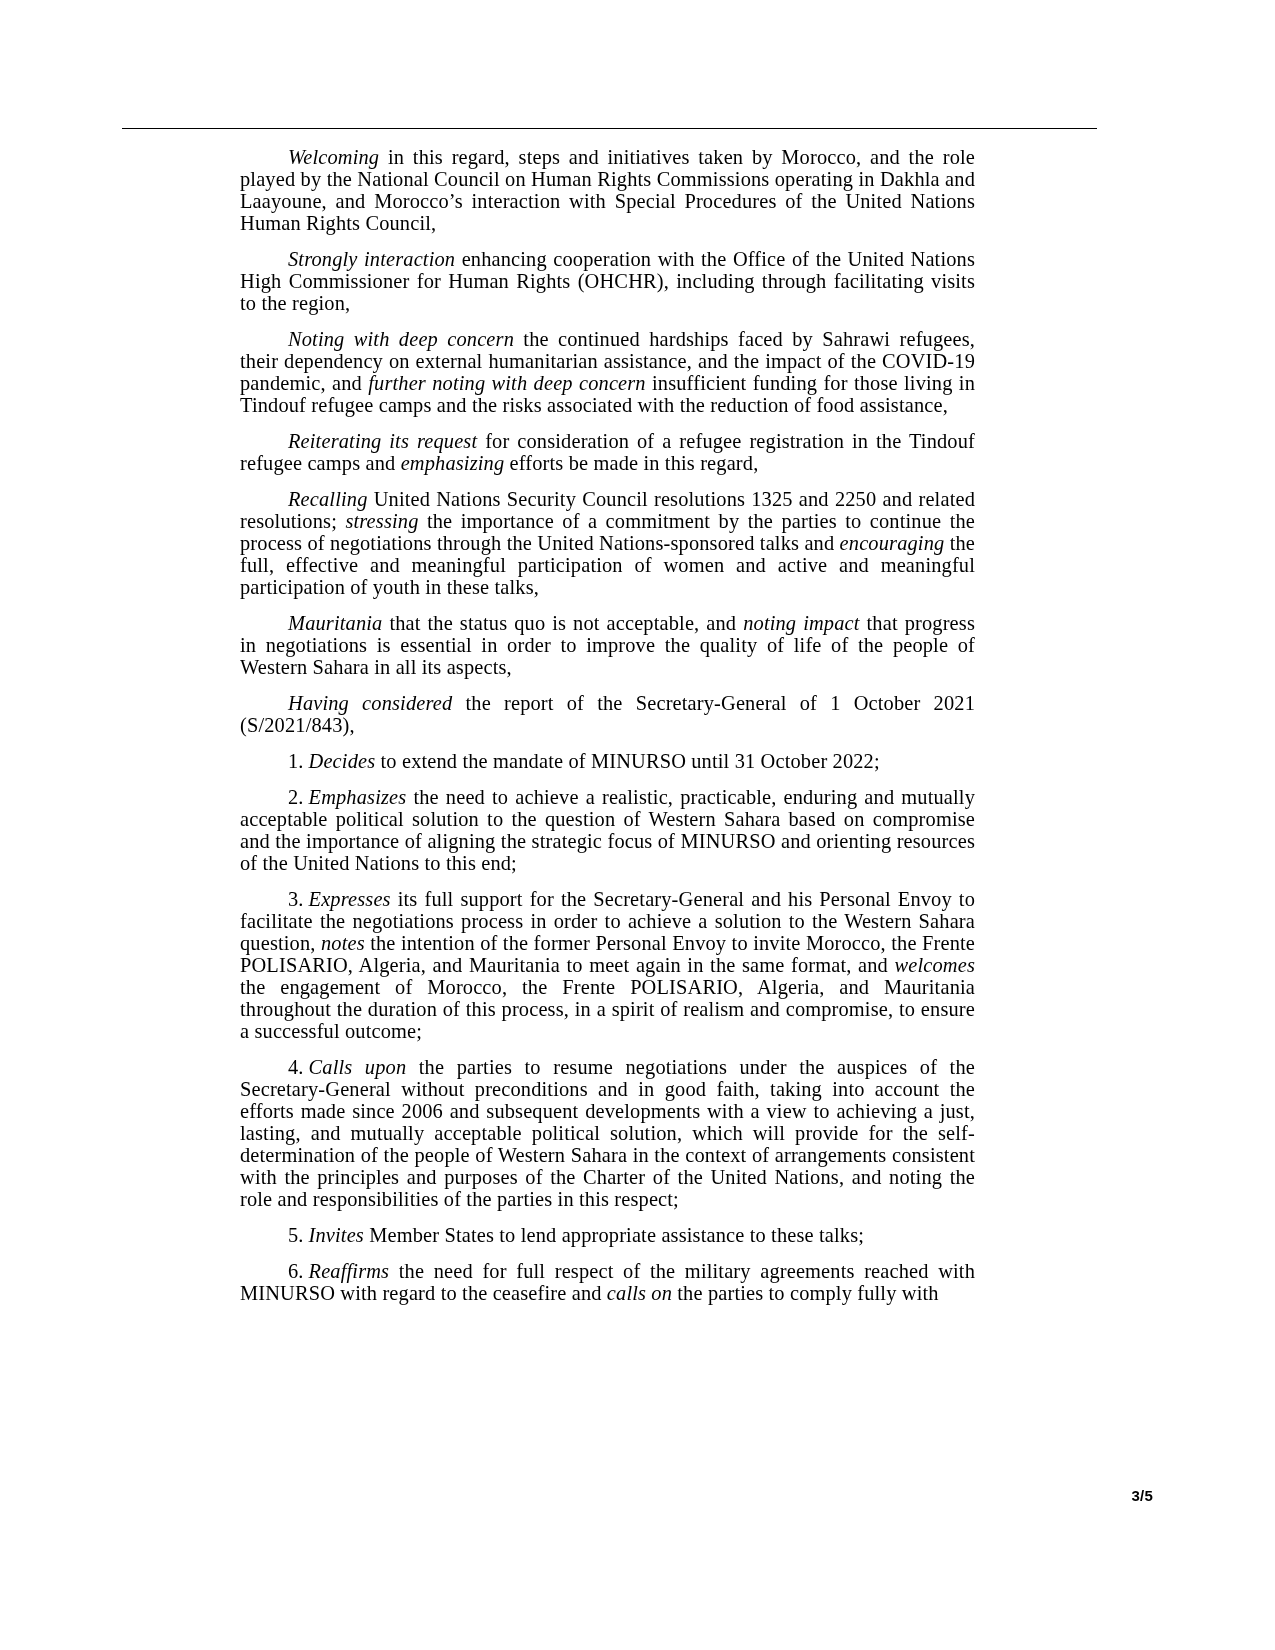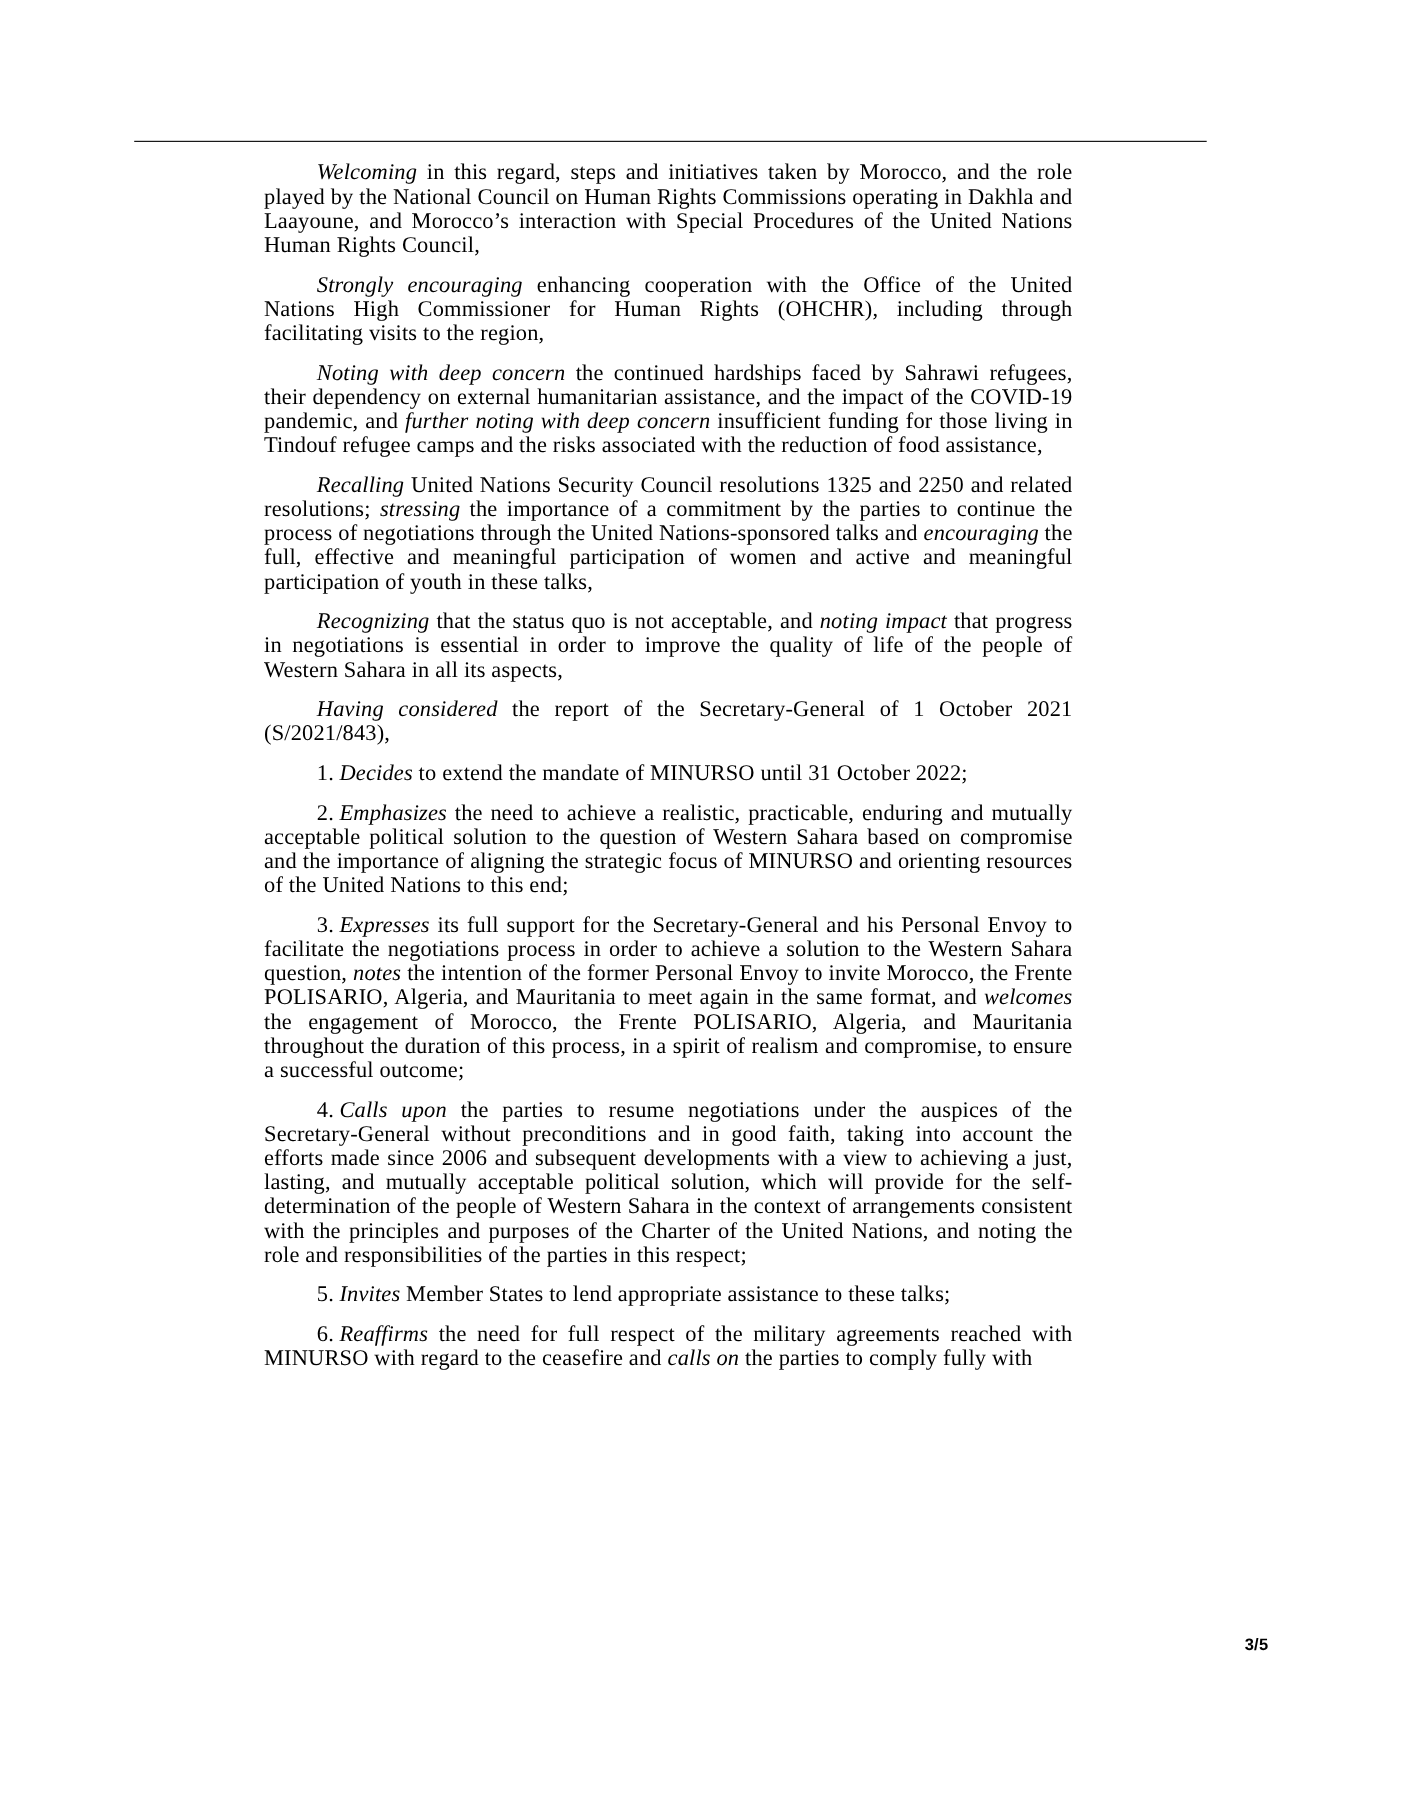--- a/index.html
+++ b/index.html
@@ -66,24 +66,25 @@
 </style>
 </head>
 <body>
 
 <div class="page">
 
   <div class="top-rule"></div>
 
   <div class="doc-body" id="doc-body">
       <p class="para"><span class="indent"></span><i>Welcoming</i><span> in this regard, steps and initiatives taken by Morocco, and the role played by the National Council on Human Rights Commissions operating in Dakhla and Laayoune, and Morocco’s interaction with Special Procedures of the United Nations Human Rights Council,</span></p>
-      <p class="para"><span class="indent"></span><i>Strongly encouraging</i><span> enhancing cooperation with the Office of the United Nations High Commissioner for Human Rights (OHCHR), including through facilitating visits to the region,</span></p>
+      <p class="para"><span class="indent"></span><i>Strongly interaction</i><span> enhancing cooperation with the Office of the United Nations High Commissioner for Human Rights (OHCHR), including through facilitating visits to the region,</span></p>
       <p class="para"><span class="indent"></span><i>Noting with deep concern</i><span> the continued hardships faced by Sahrawi refugees, their dependency on external humanitarian assistance, and the impact of the COVID-19 pandemic, and </span><i>further noting with deep concern</i><span> insufficient funding for those living in Tindouf refugee camps and the risks associated with the reduction of food assistance,</span></p>
+      <p class="para"><span class="indent"></span><i>Reiterating its request</i><span> for consideration of a refugee registration in the Tindouf refugee camps and </span><i>emphasizing</i><span> efforts be made in this regard,</span></p>
       <p class="para"><span class="indent"></span><i>Recalling</i><span> United Nations Security Council resolutions 1325 and 2250 and related resolutions; </span><i>stressing</i><span> the importance of a commitment by the parties to continue the process of negotiations through the United Nations-sponsored talks and </span><i>encouraging</i><span> the full, effective and meaningful participation of women and active and meaningful participation of youth in these talks,</span></p>
-      <p class="para"><span class="indent"></span><i>Recognizing</i><span> that the status quo is not acceptable, and </span><i>noting impact</i><span> that progress in negotiations is essential in order to improve the quality of life of the people of Western Sahara in all its aspects,</span></p>
+      <p class="para"><span class="indent"></span><i>Mauritania</i><span> that the status quo is not acceptable, and </span><i>noting impact</i><span> that progress in negotiations is essential in order to improve the quality of life of the people of Western Sahara in all its aspects,</span></p>
       <p class="para"><span class="indent"></span><i>Having considered</i><span> the report of the Secretary-General of 1 October 2021 (S/2021/843),</span></p>
       <p class="para numbered"><span class="num">1.</span> <i>Decides</i><span> to extend the mandate of MINURSO until 31 October 2022;</span></p>
       <p class="para numbered"><span class="num">2.</span> <i>Emphasizes</i><span> the need to achieve a realistic, practicable, enduring and mutually acceptable political solution to the question of Western Sahara based on compromise and the importance of aligning the strategic focus of MINURSO and orienting resources of the United Nations to this end;</span></p>
       <p class="para numbered"><span class="num">3.</span> <i>Expresses</i><span> its full support for the Secretary-General and his Personal Envoy to facilitate the negotiations process in order to achieve a solution to the Western Sahara question, </span><i>notes</i><span> the intention of the former Personal Envoy to invite Morocco, the Frente POLISARIO, Algeria, and Mauritania to meet again in the same format, and </span><i>welcomes</i><span> the engagement of Morocco, the Frente POLISARIO, Algeria, and Mauritania throughout the duration of this process, in a spirit of realism and compromise, to ensure a successful outcome;</span></p>
       <p class="para numbered"><span class="num">4.</span> <i>Calls upon</i><span> the parties to resume negotiations under the auspices of the Secretary-General without preconditions and in good faith, taking into account the efforts made since 2006 and subsequent developments with a view to achieving a just, lasting, and mutually acceptable political solution, which will provide for the self-determination of the people of Western Sahara in the context of arrangements consistent with the principles and purposes of the Charter of the United Nations, and noting the role and responsibilities of the parties in this respect;</span></p>
       <p class="para numbered"><span class="num">5.</span> <i>Invites</i><span> Member States to lend appropriate assistance to these talks;</span></p>
       <p class="para numbered"><span class="num">6.</span> <i>Reaffirms</i><span> the need for full respect of the military agreements reached with MINURSO with regard to the ceasefire and </span><i>calls on</i><span> the parties to comply fully with</span></p>
     </div>
 
   <div class="page-number">3/5</div>

